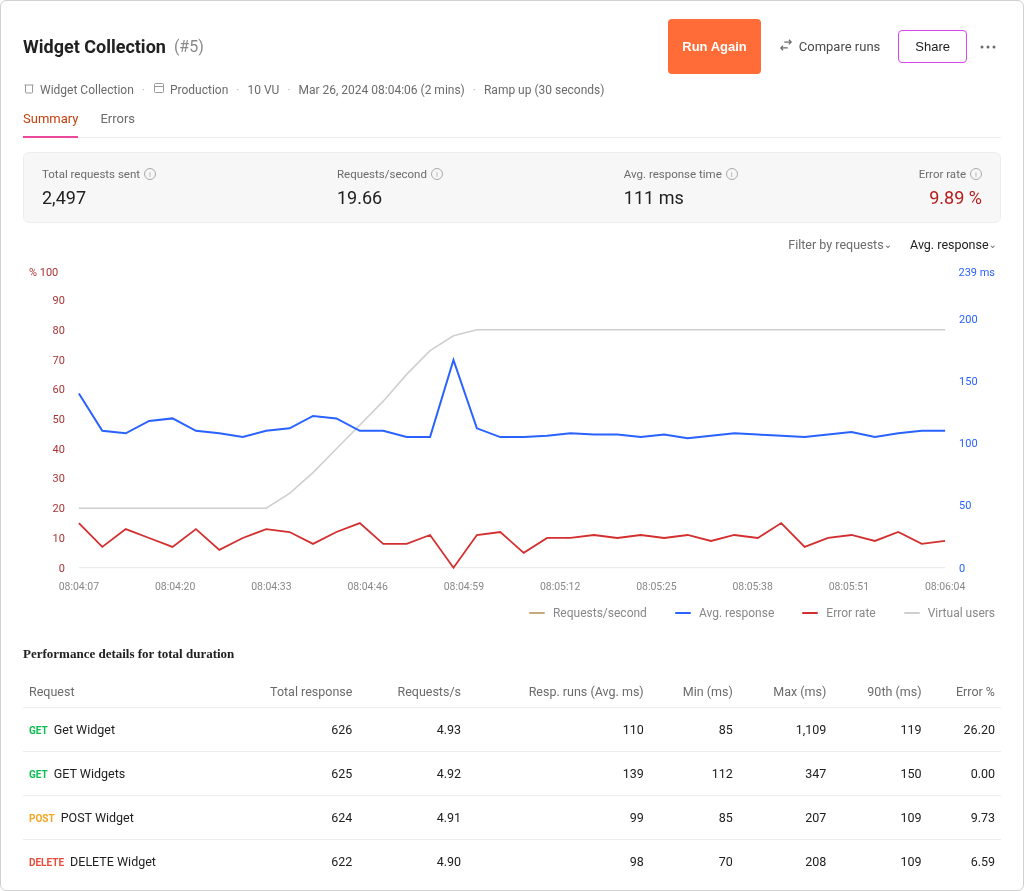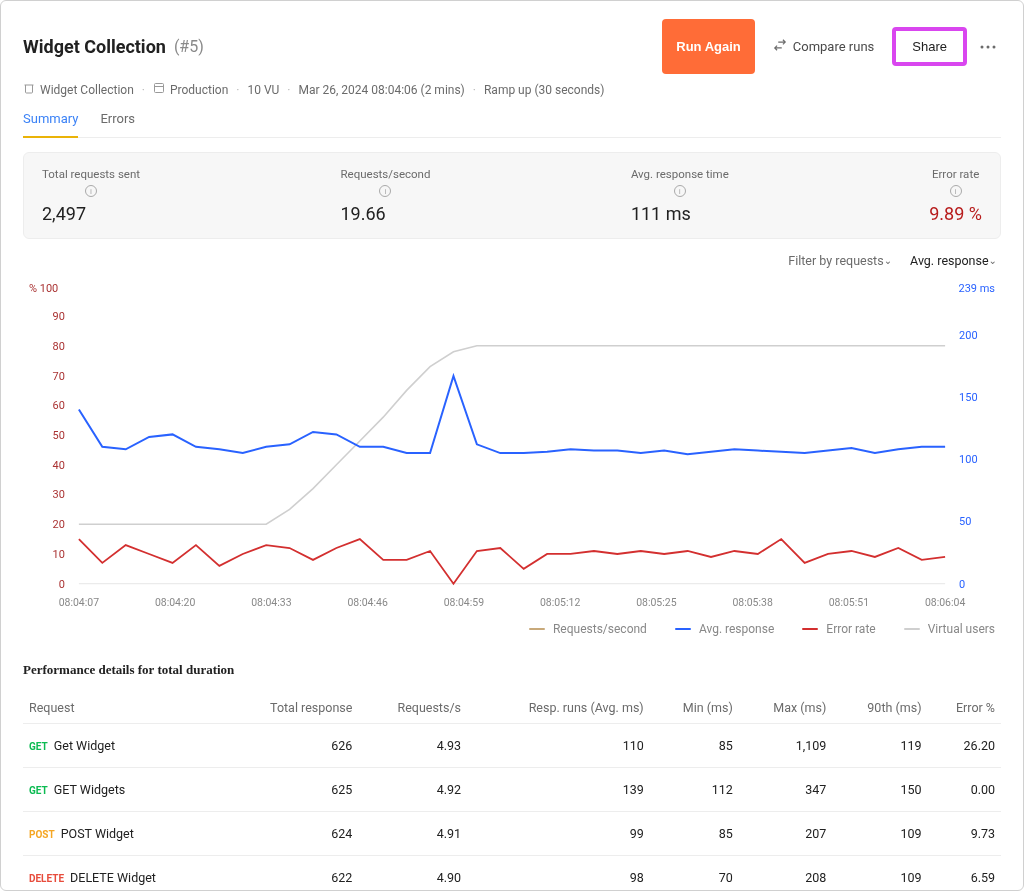--- a/index.html
+++ b/index.html
@@ -7,36 +7,36 @@
 .wrap { padding: 18px 22px; }
 
 
 .hdr { display:flex; align-items:center; justify-content:space-between; margin-bottom:8px; }
 .hdr-l { display:flex; align-items:center; gap:8px; }
 .title { font-size:18px; font-weight:700; }
 .runno { font-size:16px; color:#8a8a8a; font-weight:400; }
 .hdr-r { display:flex; align-items:center; gap:8px; }
 .btn-primary { background:#ff6c37; color:#fff; border:none; padding:20px 14px; border-radius:4px; font-size:13px; font-weight:600; cursor:pointer; }
 .link-plain { display:flex; align-items:center; gap:6px; padding:8px 10px; color:#4a4a4a; font-size:13px; cursor:pointer; }
-.btn-outline { background:#fff; border:4px solid #d946ef; padding:8px 16px; border-radius:4px; font-size:13px; cursor:pointer; color:#212121; }
+.btn-outline { background:#fff; border:1px solid #d946ef; padding:8px 16px; border-radius:4px; font-size:13px; cursor:pointer; color:#212121; }
 .dots { width:26px; height:26px; display:flex; align-items:center; justify-content:center; cursor:pointer; color:#6b6b6b; }
 
 
 .meta { display:flex; align-items:center; gap:8px; font-size:12px; color:#6b6b6b; margin-bottom:14px; }
 .meta .sep { color:#bbb; }
 .meta-item { display:flex; align-items:center; gap:5px; }
 
 
 .tabs { display:flex; gap:22px; border-bottom:1px solid #ededed; margin-bottom:14px; }
 .tab { padding:0 0 10px 0; font-size:13px; color:#6b6b6b; cursor:pointer; }
-.tab.active { color:#3b82f6; border-bottom:2px solid #eab308; margin-bottom:-1px; }
+.tab.active { color:#c2410c; border-bottom:2px solid #ec4899; margin-bottom:-1px; }
 
 
 .stats { display:flex; background:#f7f7f7; border:1px solid #ededed; border-radius:6px; padding:14px 18px; margin-bottom:14px; justify-content:space-between; }
-.stat-label { font-size:11.5px; color:#6b6b6b; display:flex; align-items:center; gap:4px; margin-bottom:6px;flex-direction:column; }
+.stat-label { font-size:11.5px; color:#6b6b6b; display:flex; align-items:center; gap:4px; margin-bottom:6px; }
 .stat-val { font-size:18px; font-weight:400; }
 .stat-val.err { color:#b71c1c; }
 .stat:last-child { text-align:right; }
 .stat:last-child .stat-label { justify-content:flex-end; }
 
 
 .chart-toolbar { display:flex; justify-content:flex-end; gap:18px; margin:6px 4px 6px 0; }
 .dd { display:flex; align-items:center; font-size:12.5px; color:#6b6b6b; cursor:pointer;text-align:center; }
 .dd.dark { color:#212121; }
 

